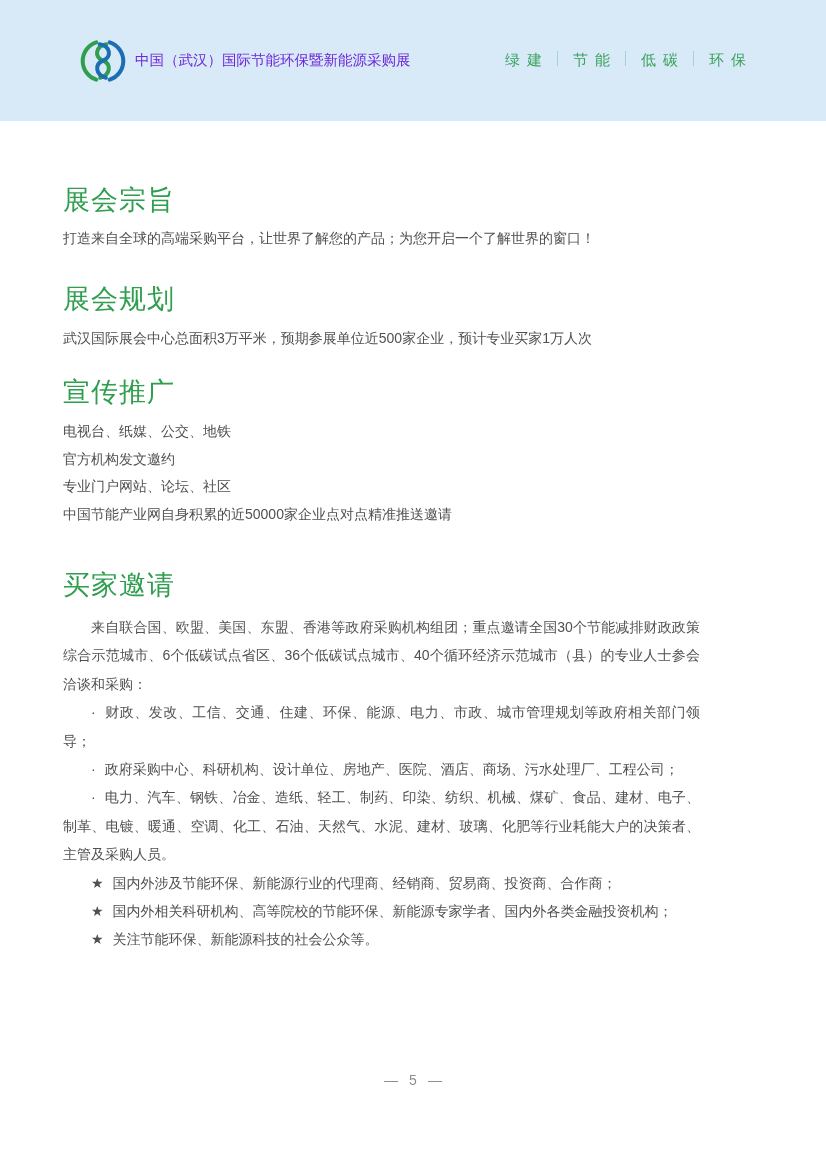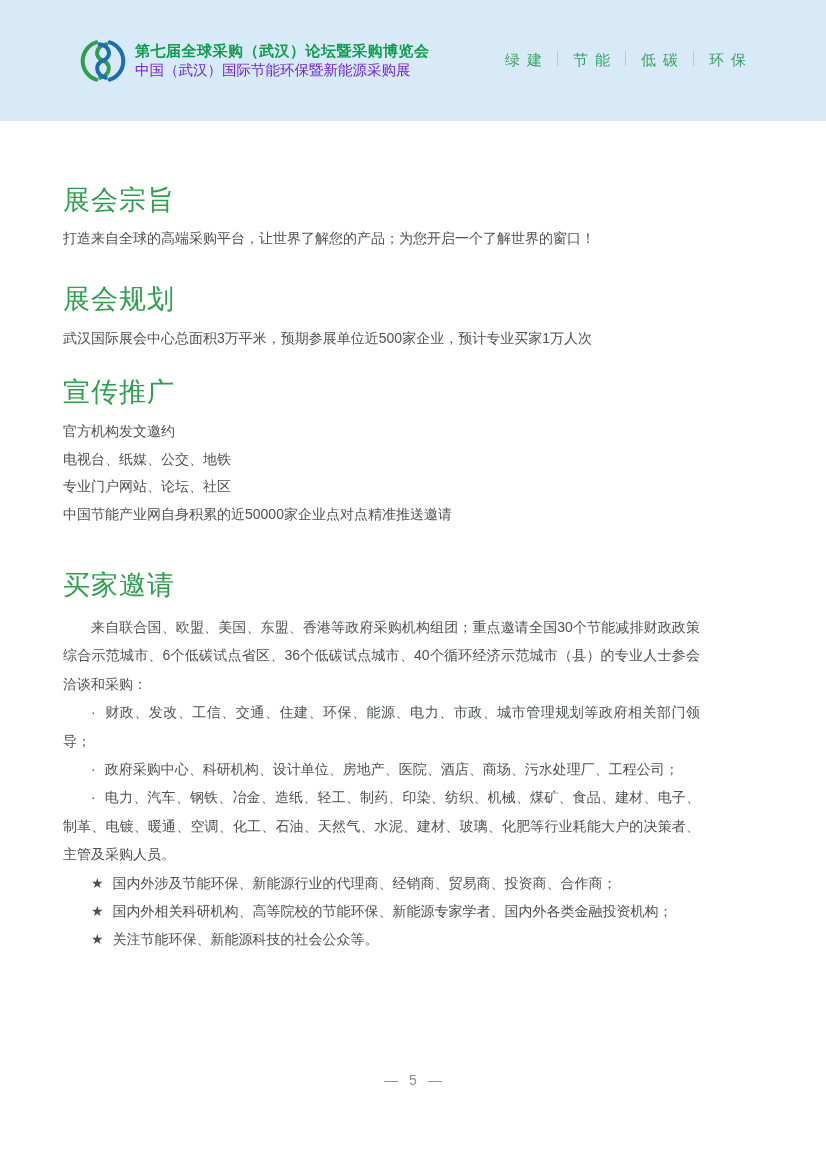--- a/index.html
+++ b/index.html
@@ -61,21 +61,20 @@
 
   <header class="header">
     <div class="brand">
       <svg class="logo" viewBox="0 0 48 48" aria-hidden="true">
         <path d="M17 4.5 A20.5 20.5 0 0 0 17 43.5" fill="none" stroke="#2f9e4f" stroke-width="4.2" stroke-linecap="round"></path>
         <path d="M31 4.5 A20.5 20.5 0 0 1 31 43.5" fill="none" stroke="#1d6db3" stroke-width="4.2" stroke-linecap="round"></path>
         <path d="M27.5 6.5 C16 8.5 14.5 20 24 23.5 C33 27 32 38.5 21 41.5" fill="none" stroke="#2f9e4f" stroke-width="4.2" stroke-linecap="round"></path>
         <path d="M20.5 6.5 C32 8.5 33.5 20 24 23.5 C15 27 16 38.5 27 41.5" fill="none" stroke="#1d6db3" stroke-width="4.2" stroke-linecap="round"></path>
       </svg>
       <div class="brand-text">
-        <div class="brand-title">第七届全球采购（武汉）论坛暨采购博览会</div>
         <div class="brand-subtitle">中国（武汉）国际节能环保暨新能源采购展</div>
       </div>
     </div>
     <nav class="tags">
       <span class="tag">绿建</span>
       <span class="tag-sep"></span>
       <span class="tag">节能</span>
       <span class="tag-sep"></span>
       <span class="tag">低碳</span>
       <span class="tag-sep"></span>
@@ -91,22 +90,22 @@
     </section>
 
     <section id="sec-plan">
       <h2 class="section-heading">展会规划</h2>
       <p class="body-line">武汉国际展会中心总面积3万平米，预期参展单位近500家企业，预计专业买家1万人次</p>
     </section>
 
     <section id="sec-promo">
       <h2 class="section-heading">宣传推广</h2>
       <div class="promo-lines">
+        <p class="promo-line">电视台、纸媒、公交、地铁</p>
         <p class="promo-line">官方机构发文邀约</p>
-        <p class="promo-line">电视台、纸媒、公交、地铁</p>
         <p class="promo-line">专业门户网站、论坛、社区</p>
         <p class="promo-line">中国节能产业网自身积累的近50000家企业点对点精准推送邀请</p>
       </div>
     </section>
 
     <section id="sec-buyer">
       <h2 class="section-heading">买家邀请</h2>
       <div class="buyer-block">
         <p class="buyer-para">来自联合国、欧盟、美国、东盟、香港等政府采购机构组团；重点邀请全国30个节能减排财政政策综合示范城市、6个低碳试点省区、36个低碳试点城市、40个循环经济示范城市（县）的专业人士参会洽谈和采购：</p>
         <p class="buyer-para"><span class="marker">·</span><span>财政、发改、工信、交通、住建、环保、能源、电力、市政、城市管理规划等政府相关部门领导；</span></p>

